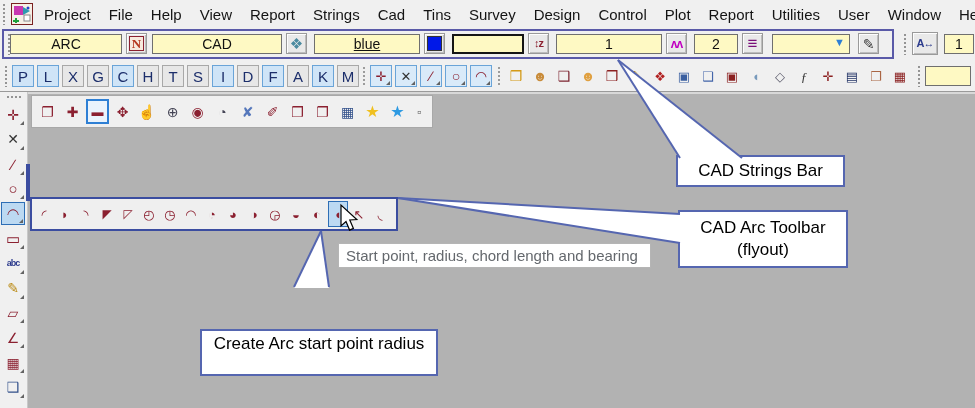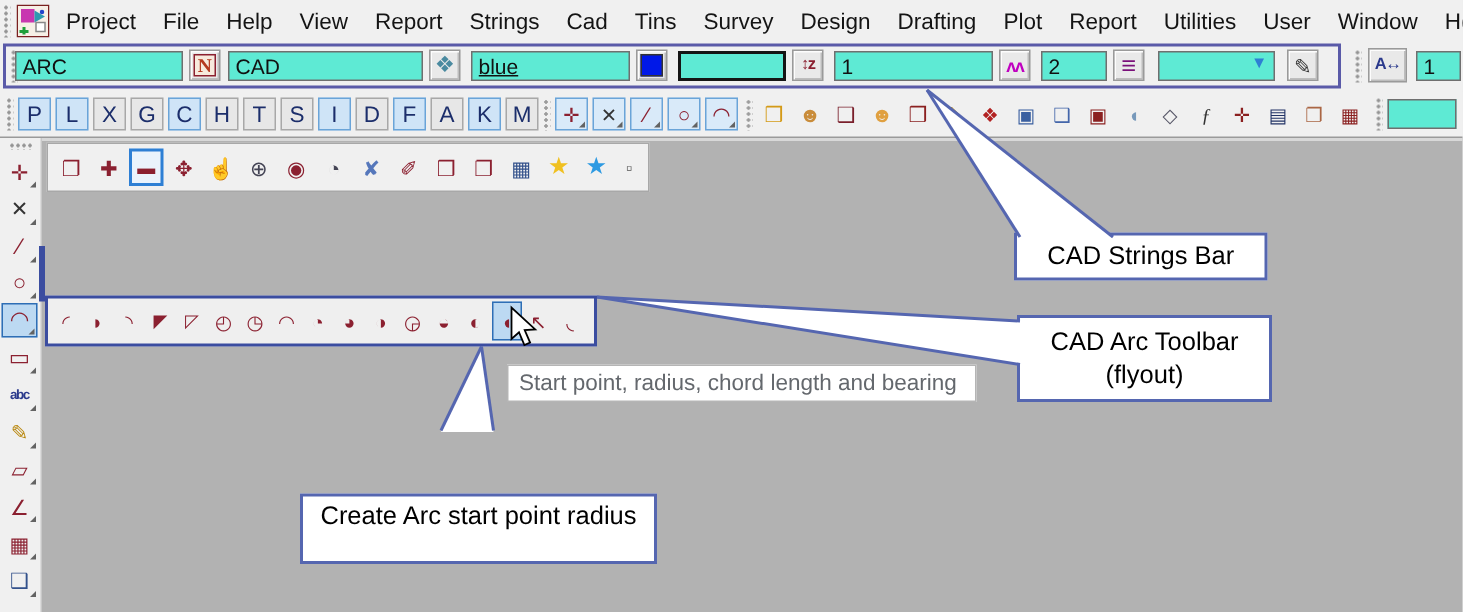--- a/index.html
+++ b/index.html
@@ -13,22 +13,22 @@
           background-image:radial-gradient(circle,#949494 1px,transparent 1.3px);
           background-size:4px 4px;}
   .app-icon{width:22px;height:22px;margin-left:4px;}
   .menu-items{display:flex;gap:18px;margin-left:11px;font-size:15px;color:#141414;}
   .menu-item{cursor:default;white-space:nowrap;}
 
   
   .row2{position:absolute;left:0;top:28px;width:100%;height:33px;background:#f0f0f0;}
   .cad-frame{position:absolute;left:2px;top:1px;width:892px;height:30px;
              border:2px solid #5a5aa8;background:#f0f0f0;box-sizing:border-box;}
-  .field{position:absolute;top:6px;height:20px;border:1px solid #6f6f6f;background:#5eead4;
-         font:14px "Liberation Sans",sans-serif;color:#111;padding:0 4px;box-sizing:border-box;outline:none;}
+  .field{position:absolute;top:6px;height:20px;border:1px solid #6f6f6f;background:#fef9c3;
+         font:14px "Liberation Sans",sans-serif;color:#111;padding:0 4px;box-sizing:border-box;outline:none;text-align:center;}
   .field.focused{border:2px solid #151515;}
   .btn-sm{position:absolute;top:5px;width:21px;height:21px;}
   .bevel{background:#e9e9e9;border:1px solid #9a9a9a;
          box-shadow:inset 1px 1px 0 #fdfdfd, inset -1px -1px 0 #bdbdbd;
          display:flex;align-items:center;justify-content:center;box-sizing:border-box;cursor:default;}
   .ic{display:flex;align-items:center;justify-content:center;font-size:13px;line-height:1;}
   .g-n{font-family:"Liberation Serif",serif;font-weight:bold;border:1px solid #8b2030;
        padding:0 2px;font-size:13px;background:#f7eadd;}
   .g-bold{font-weight:bold;letter-spacing:-1px;}
   .g-italic{font-style:italic;font-family:"Liberation Serif",serif;}
@@ -116,21 +116,21 @@
         <span class="menu-item">Project</span>
         <span class="menu-item">File</span>
         <span class="menu-item">Help</span>
         <span class="menu-item">View</span>
         <span class="menu-item">Report</span>
         <span class="menu-item">Strings</span>
         <span class="menu-item">Cad</span>
         <span class="menu-item">Tins</span>
         <span class="menu-item">Survey</span>
         <span class="menu-item">Design</span>
-        <span class="menu-item">Drafting</span>
+        <span class="menu-item">Control</span>
         <span class="menu-item">Plot</span>
         <span class="menu-item">Report</span>
         <span class="menu-item">Utilities</span>
         <span class="menu-item">User</span>
         <span class="menu-item">Window</span>
         <span class="menu-item">Help</span>
       </div>
   </div>
 
   <div class="row2">

